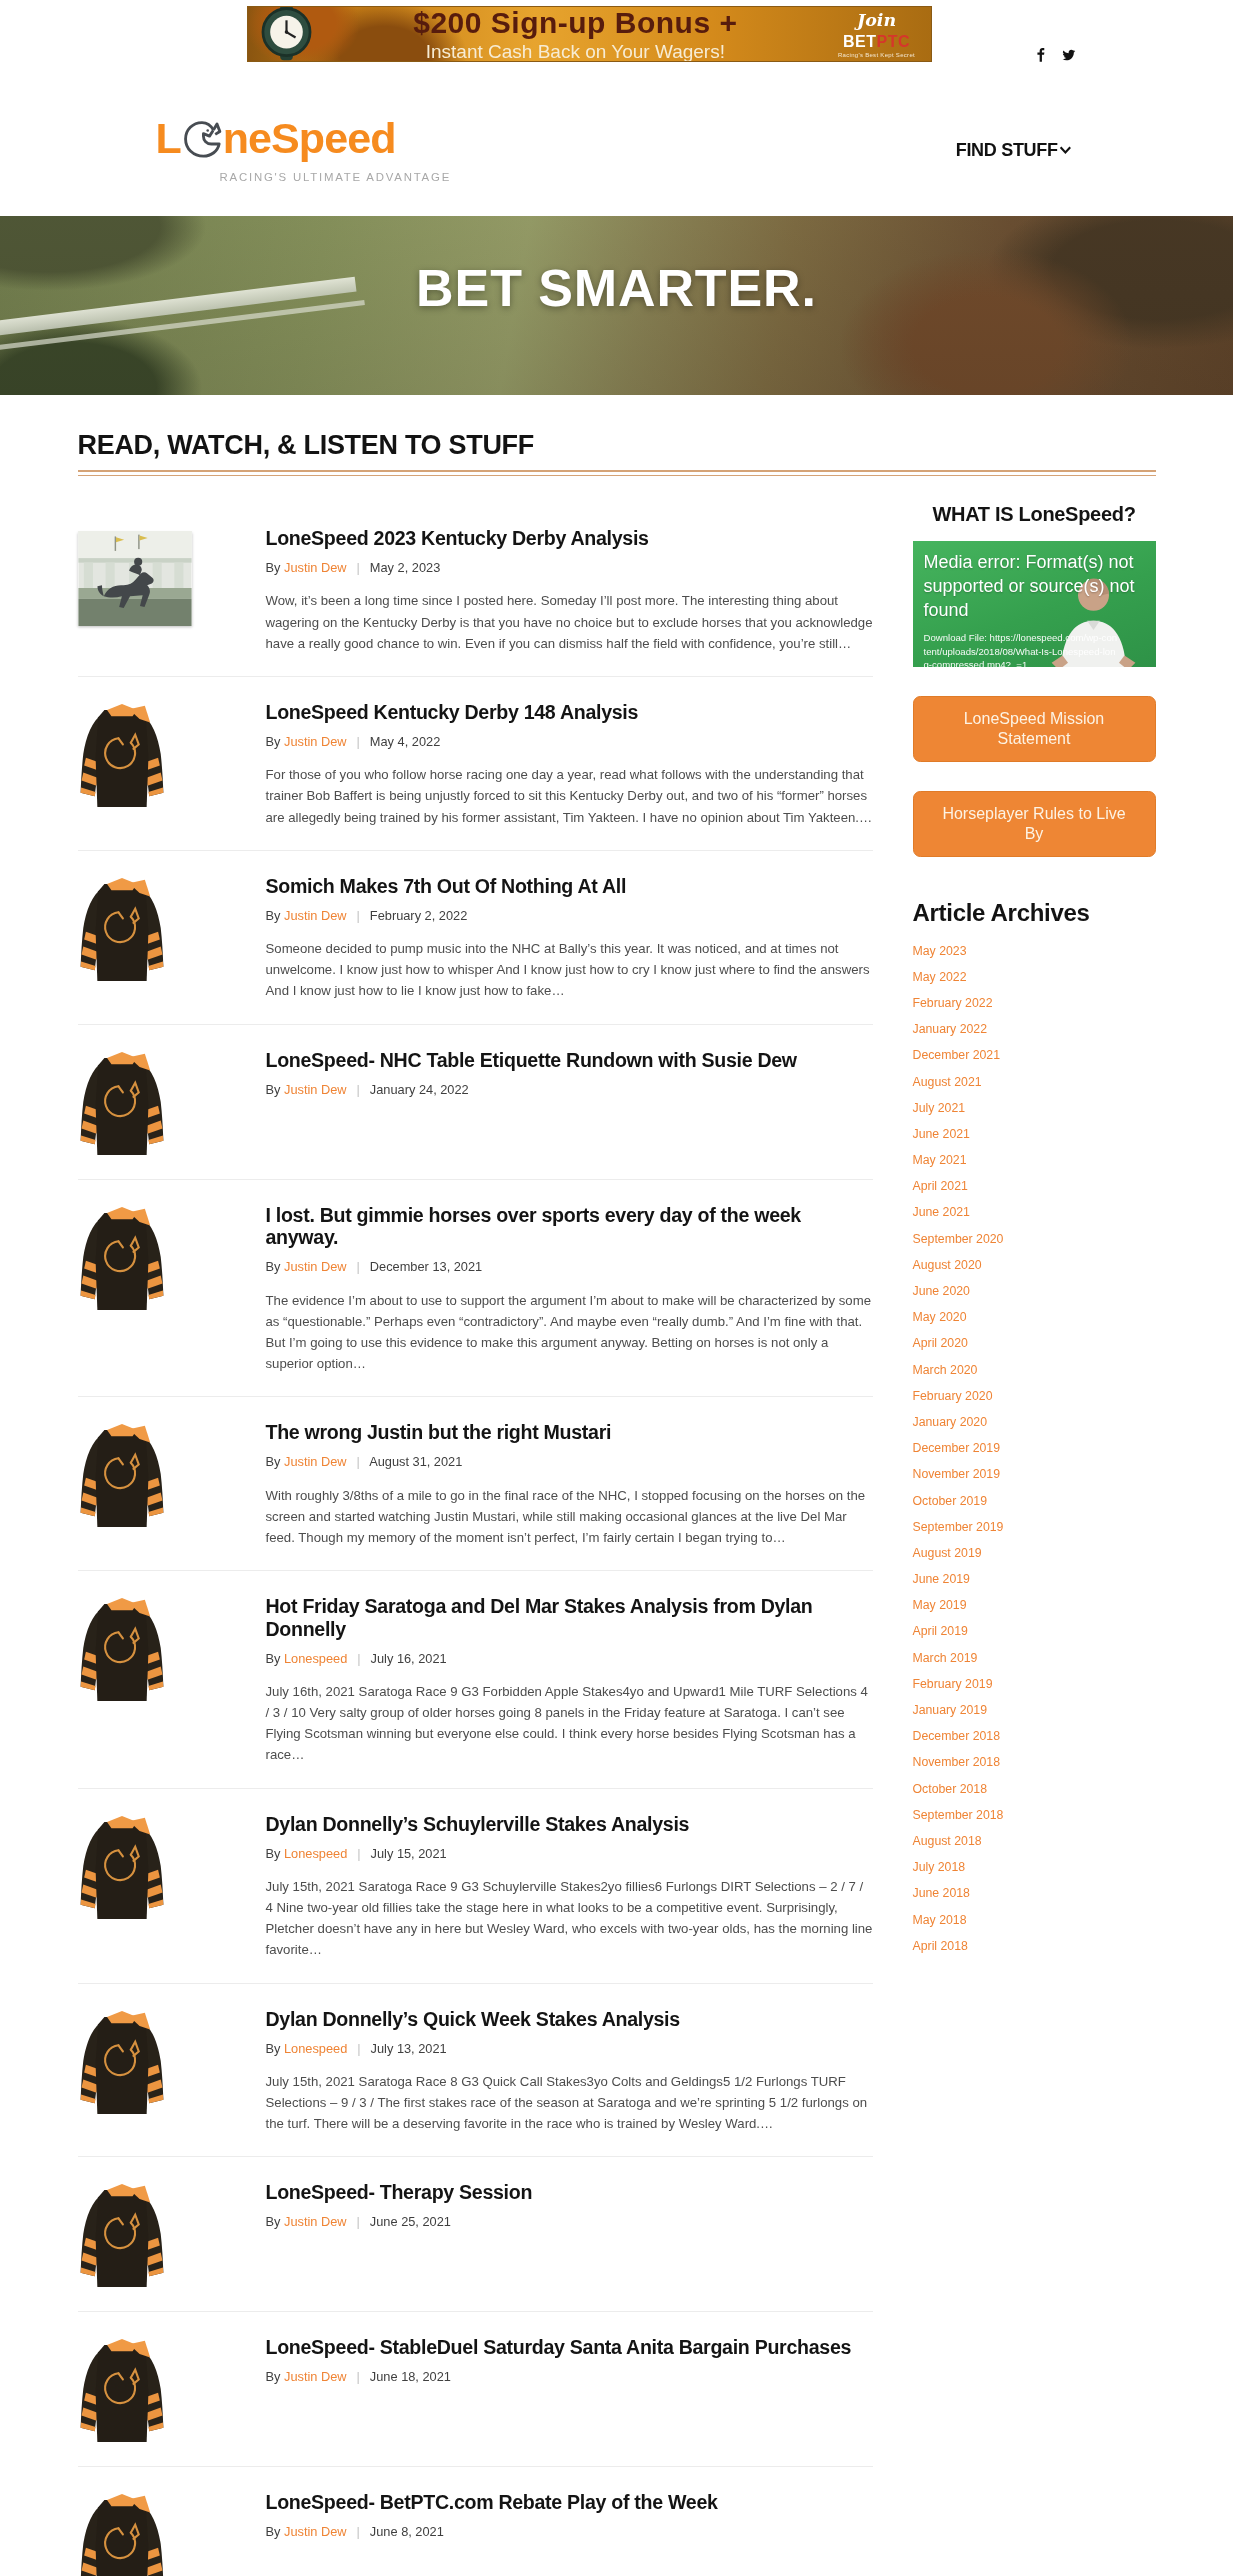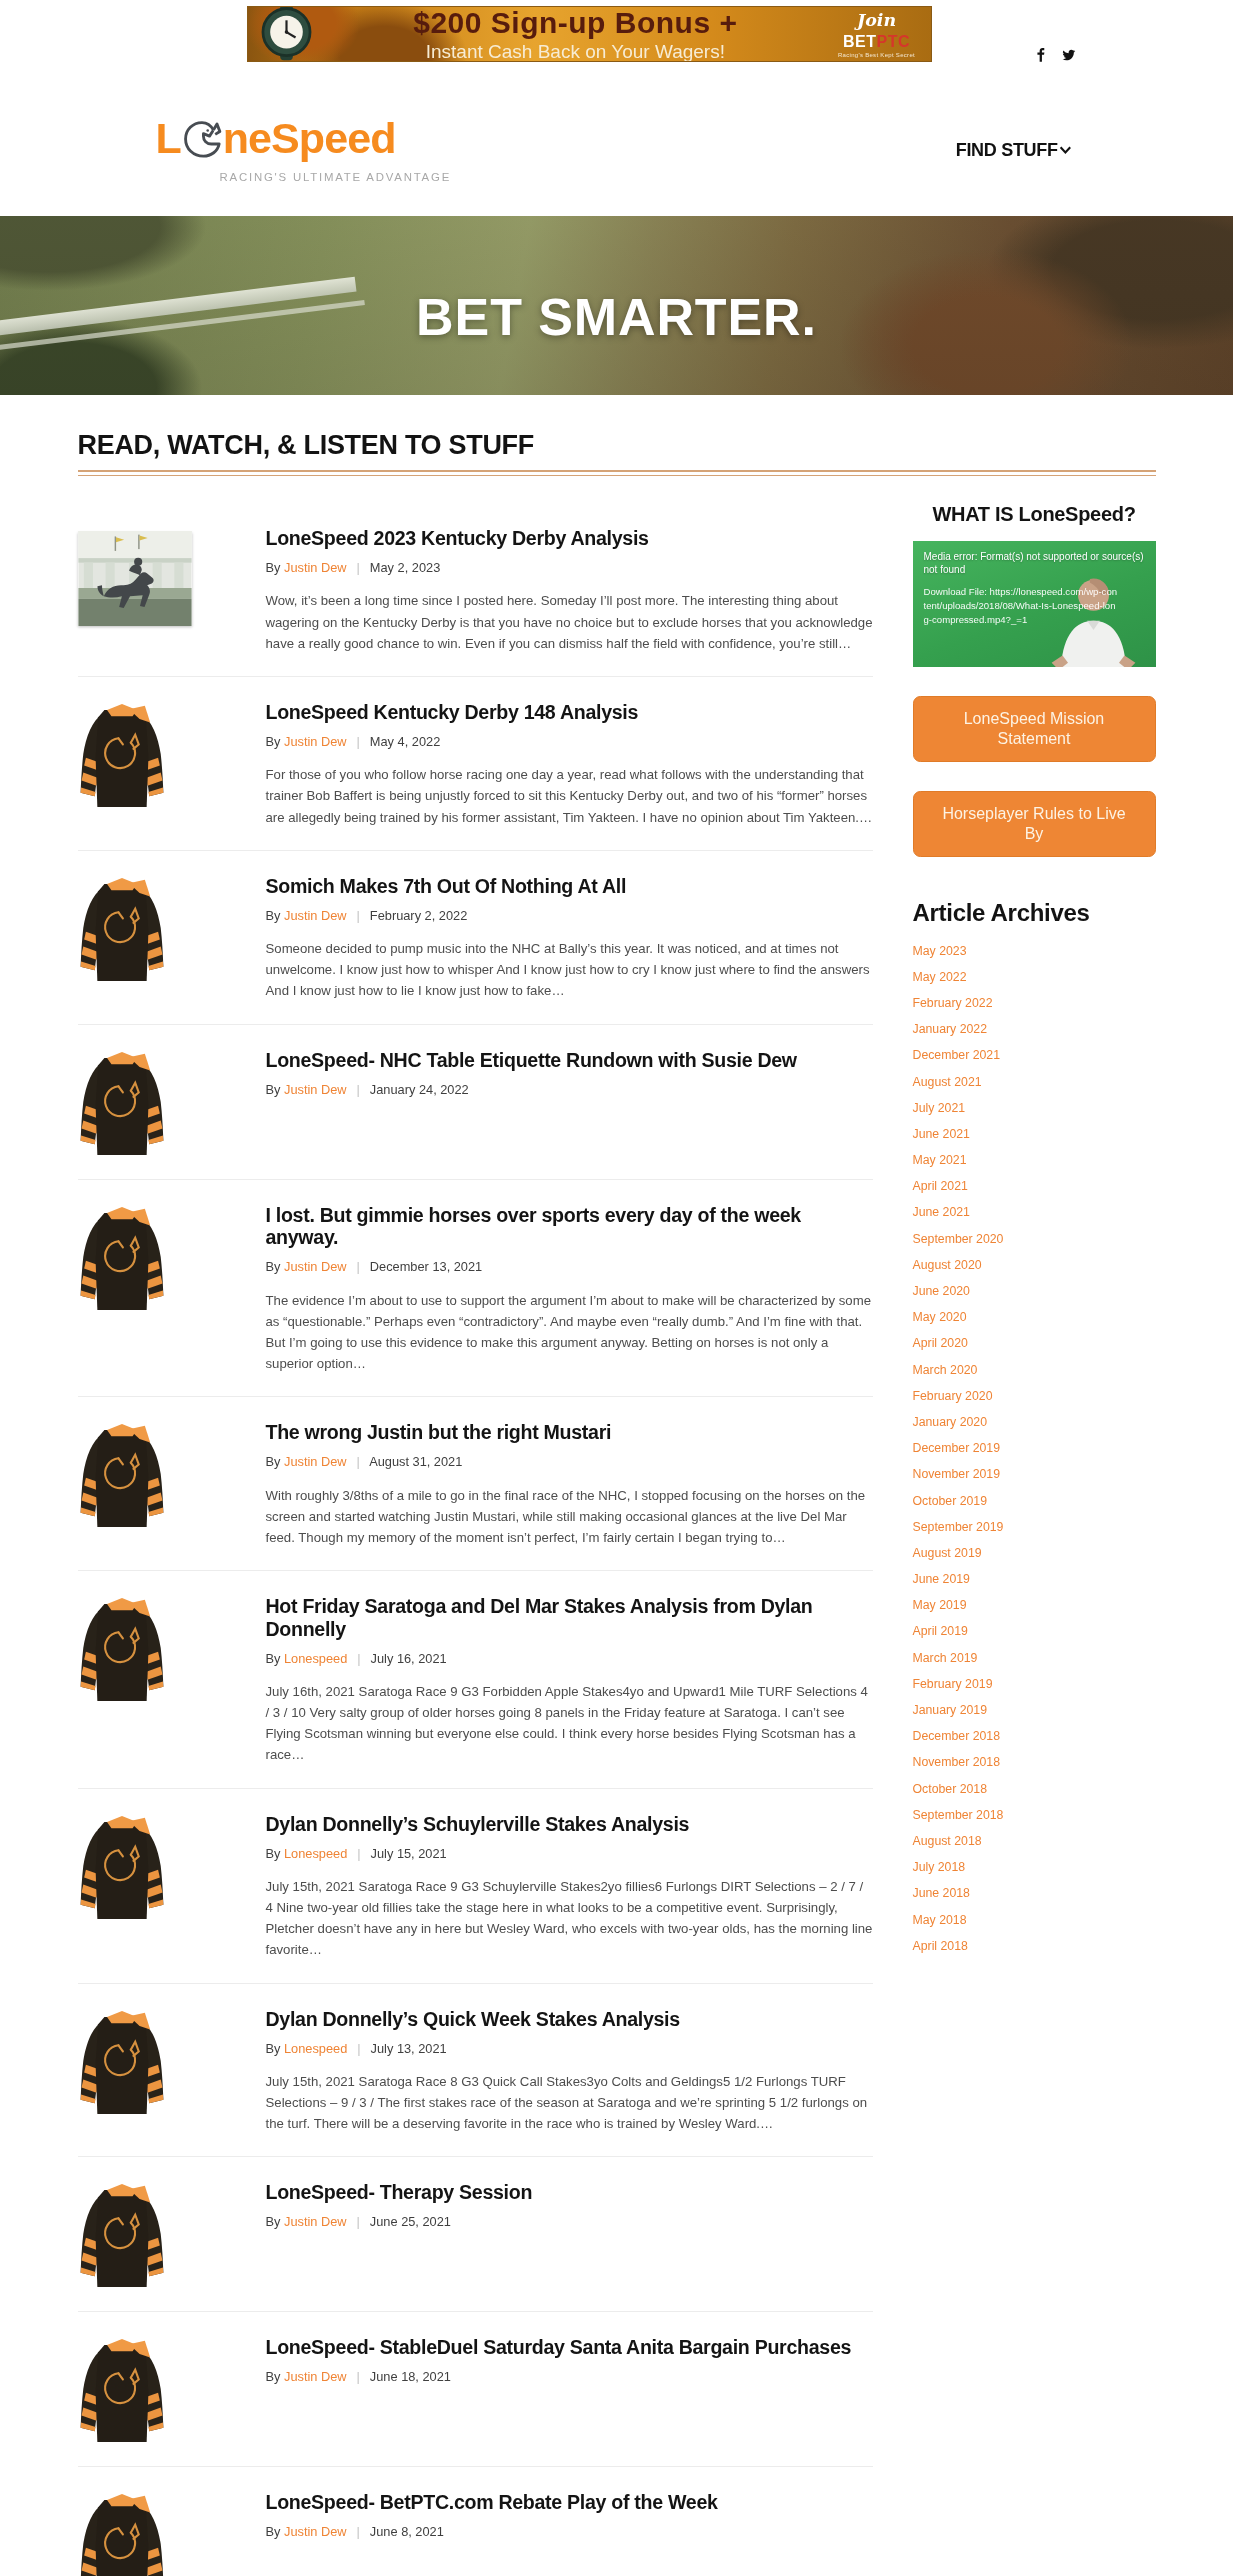--- a/index.html
+++ b/index.html
@@ -45,21 +45,21 @@
   .hero { height:179px; position:relative; overflow:hidden;
           background:
             linear-gradient(rgba(20,16,8,.12), rgba(20,16,8,.2)),
             radial-gradient(210px 137px at 80% 72%, #7d5230 0 35%, rgba(125,82,48,0) 70%),
             radial-gradient(238px 110px at 94% 30%, #4e3d28 0 45%, rgba(78,61,40,0) 72%),
             radial-gradient(201px 82px at 4% 6%, #57603c 0 55%, rgba(87,96,60,0) 78%),
             radial-gradient(183px 100px at 6% 96%, #41502f 0 45%, rgba(65,80,47,0) 70%),
             linear-gradient(100deg, #7e8c57 0%, #93a065 26%, #a4ac72 42%, #97905e 52%, #8a7649 63%, #745637 80%, #684a2e 100%); }
   .hero-rail { position:absolute; left:-27px; top:84px; width:384px; height:14.6px; background:linear-gradient(#f0f2e9,#c9cec0); transform:rotate(-7deg); opacity:.85; }
   .hero-rail2 { position:absolute; left:-27px; top:108px; width:393px; height:4.6px; background:#d8dccd; transform:rotate(-7deg); opacity:.7; }
-  .hero h1 { position:absolute; width:100%; top:71px; text-align:center; color:#fff; font-size:52px;
+  .hero h1 { position:absolute; width:100%; top:42px; text-align:center; color:#fff; font-size:52px;
              letter-spacing:0.9px; text-shadow:0 1.8px 7.3px rgba(0,0,0,.35); }
 
   
   main { flex:1; padding:20px 0 82px; }
   .section-title { font-size:27px; color:#131313; margin-top:14.6px; }
   .double-rule { margin-top:9px; height:6.4px; border-top:2.7px solid #d5a377; border-bottom:1.8px solid #d5a377; }
   .columns { display:flex; gap:40px; margin-top:27px; }
   .articles-col { width:795px; flex:0 0 795px; }
   .sidebar { width:243px; flex:0 0 243px; }
 
@@ -81,21 +81,21 @@
               border:0.9px solid #e3e3e3; background:#fff; color:#ef8435; text-decoration:none; }
   .page-num.current { background:#f0f0f0; border-color:#dadada; color:#444; }
   .page-num.dots { color:#8a8a8a; }
 
   
   .side-h { text-align:center; font-size:20px; color:#131313; }
   .video { margin-top:14.6px; height:126px; position:relative; overflow:hidden;
            background:linear-gradient(160deg,#46b45e 0%, #35a04e 55%, #2e9247 100%); }
   .video-person { position:absolute; right:3.7px; bottom:-3.7px; width:117px; height:102px; }
   .media-err { position:relative; z-index:2; padding:9px 11px 0; color:#fff; }
-  .media-err-main { font-size:10px; line-height:1.35; text-shadow:0 0.9px 1.8px rgba(0,0,0,.25); }
+  .media-err-main { font-size:18px; line-height:1.35; text-shadow:0 0.9px 1.8px rgba(0,0,0,.25); }
   .media-err-file { margin-top:8.2px; font-size:9.6px; line-height:1.45; word-break:break-all; opacity:.95; max-width:196px; }
   .get-social { margin-top:27px; }
   .social-row { display:flex; justify-content:center; gap:16.4px; margin-top:12.8px; }
   .social-btn { width:34px; height:34px; background:#121212; border-radius:6.4px; display:flex; align-items:center; justify-content:center; }
   .social-btn svg { width:18px; height:18px; fill:#fff; }
   .side-btn { display:block; margin-top:29px; background:#ee8634; border:0.9px solid #e07b28; border-radius:7.3px;
               color:#fdf3e4; text-align:center; text-decoration:none; padding:12px 27px; font-size:16px; line-height:1.25; }
   .archives-title { font-size:24px; color:#131313; margin:42px 0 11px; }
   .archive-link { display:block; color:#ef8435; text-decoration:none; font-size:12.3px; line-height:2.13; }
 </style>

